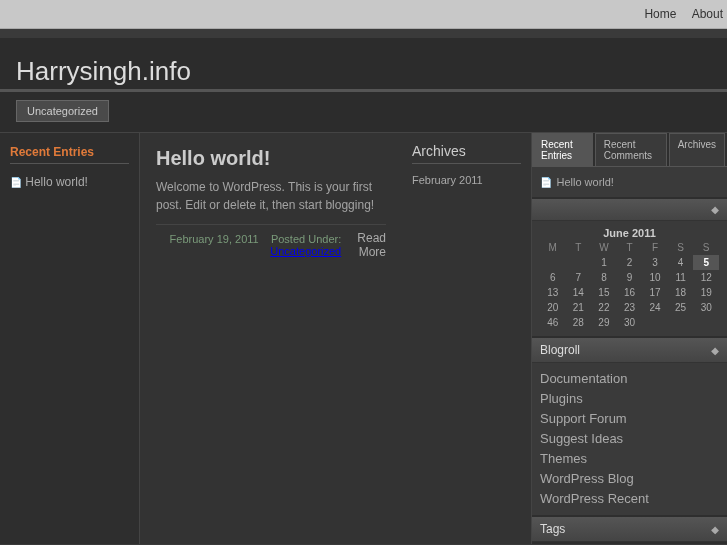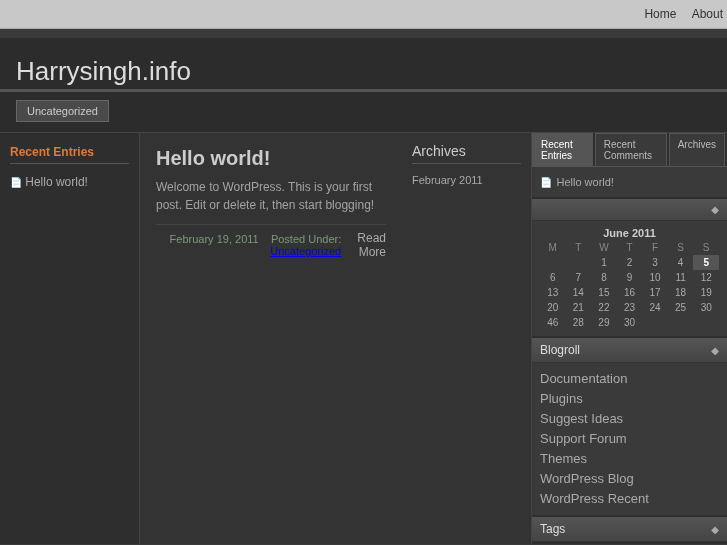--- a/index.html
+++ b/index.html
@@ -437,22 +437,22 @@
 
     <div class="widget blogroll-widget">
       <div class="widget-title-bar">
         <span>Blogroll</span>
         <span class="diamond">◆</span>
       </div>
       <div class="blogroll-list">
         <ul>
           <li><a href="#">Documentation</a></li>
           <li><a href="#">Plugins</a></li>
+          <li><a href="#">Support Forum</a></li>
           <li><a href="#">Suggest Ideas</a></li>
-          <li><a href="#">Support Forum</a></li>
           <li><a href="#">Themes</a></li>
           <li><a href="#">WordPress Blog</a></li>
           <li><a href="#">WordPress Recent</a></li>
         </ul>
       </div>
     </div>
 
     <div class="widget tags-widget-wrapper">
       <div class="widget-title-bar">
         <span>Tags</span>

